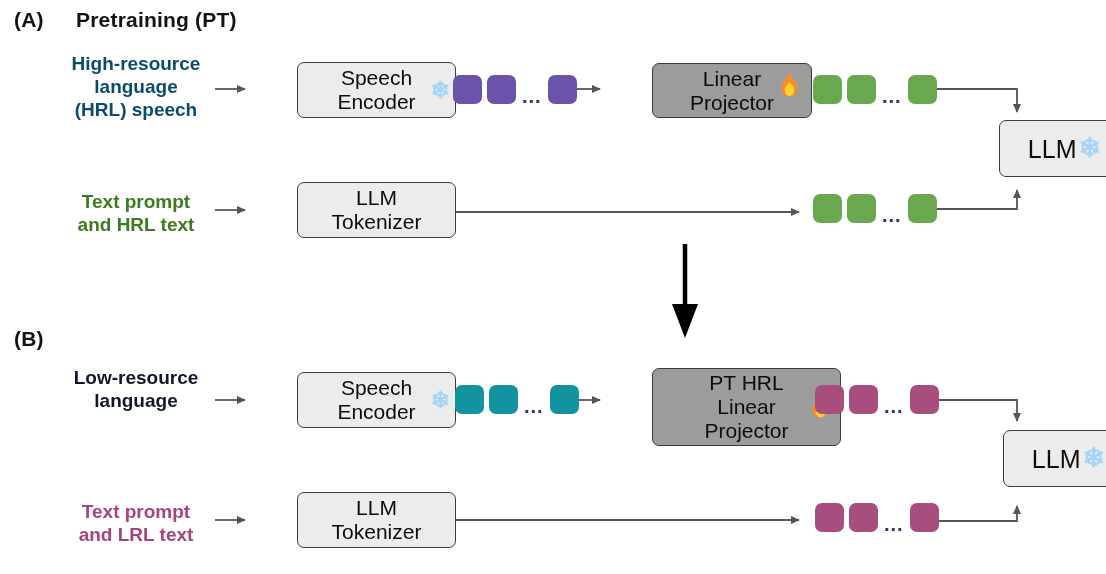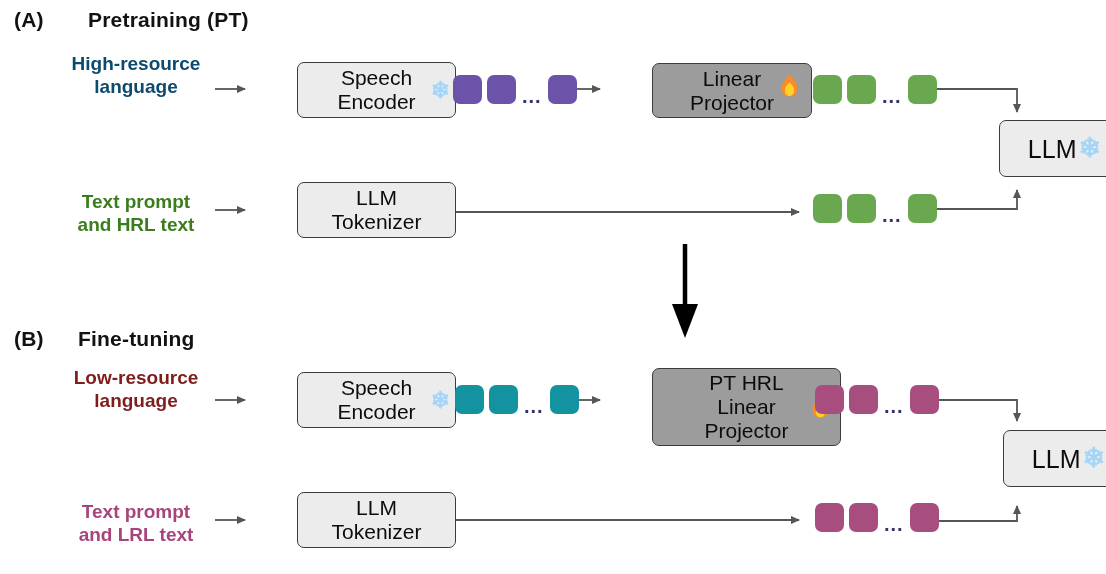--- a/index.html
+++ b/index.html
@@ -1,20 +1,20 @@
 <!DOCTYPE html>
 <html><head>
 <meta charset="utf-8">
 <style>
   html,body{margin:0;padding:0;background:#fff;font-family:"Liberation Sans",sans-serif;}
   #canvas{position:relative;width:1106px;height:574px;background:#ffffff;overflow:hidden;}
   
   .hdr{position:absolute;font-size:21px;font-weight:bold;color:#121212;letter-spacing:.2px;white-space:nowrap;}
   .hdr-a-label{left:14px;top:8px;}
-  .hdr-a-title{left:88px;top:8px;}
+  .hdr-a-title{left:76px;top:8px;}
   .hdr-b-label{left:14px;top:327px;}
   .hdr-b-title{left:78px;top:327px;}
   
   .inlbl{position:absolute;width:168px;left:52px;text-align:center;font-size:19px;font-weight:bold;line-height:23px;}
   .in-a1{top:52px;}
   .in-a2{top:190px;}
   .in-b1{top:366px;}
   .in-b2{top:500px;}
   
   .box{position:absolute;border:1.7px solid #3c3c3c;border-radius:7px;display:flex;flex-direction:column;justify-content:center;align-items:center;font-size:21px;line-height:24px;color:#0c0c0c;box-sizing:border-box;margin-left:44px;}
@@ -79,20 +79,21 @@
       <polygon points="672,304 698,304 685,338" fill="#000000"></polygon>
     </g>
   </svg>
 
   <div class="hdr hdr-a-label">(A)</div>
   <div class="hdr hdr-a-title">Pretraining (PT)</div>
 
   <div class="inlbl in-a1" style="color: #0c4a6e;">
     <div>High-resource</div>
     <div>language</div>
+    <div>(HRL) speech</div>
   </div>
   <div class="inlbl in-a2" style="color: rgb(58, 125, 29);">
     <div>Text prompt</div>
     <div>and HRL text</div>
   </div>
 
   <div class="box box-enc-a" style="background: rgb(236, 236, 236);">
     <div>Speech</div>
     <div>Encoder</div>
     <span class="snow snow-abs" style="color: rgb(163, 213, 247);">❄</span>
@@ -134,23 +135,22 @@
     <span class="tok" style="background: rgb(105, 168, 79);"></span>
   </div>
   <div class="tokens tg-a3">
     <span class="tok" style="background: rgb(105, 168, 79);"></span>
     <span class="tok" style="background: rgb(105, 168, 79);"></span>
     <span class="dots" style="color: rgb(51, 51, 110);">...</span>
     <span class="tok" style="background: rgb(105, 168, 79);"></span>
   </div>
 
   <div class="hdr hdr-b-label">(B)</div>
-  <div class="hdr hdr-b-title">Fine-tuning</div>
-
-  <div class="inlbl in-b1" style="color: #7f1d1d;">
+
+  <div class="inlbl in-b1" style="color: #0f172a;">
     <div>Low-resource</div>
     <div>language</div>
   </div>
   <div class="inlbl in-b2" style="color: rgb(168, 68, 124);">
     <div>Text prompt</div>
     <div>and LRL text</div>
   </div>
 
   <div class="box box-enc-b" style="background: rgb(236, 236, 236);">
     <div>Speech</div>

